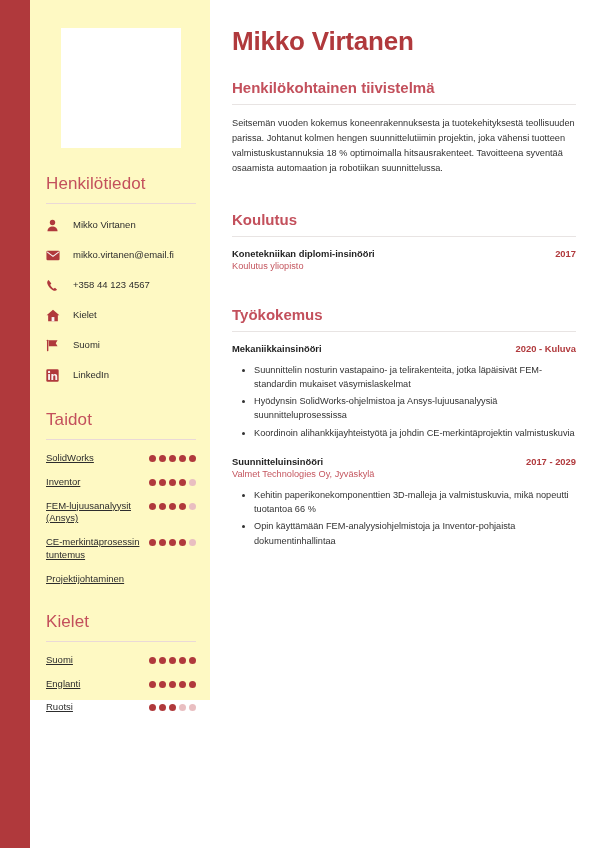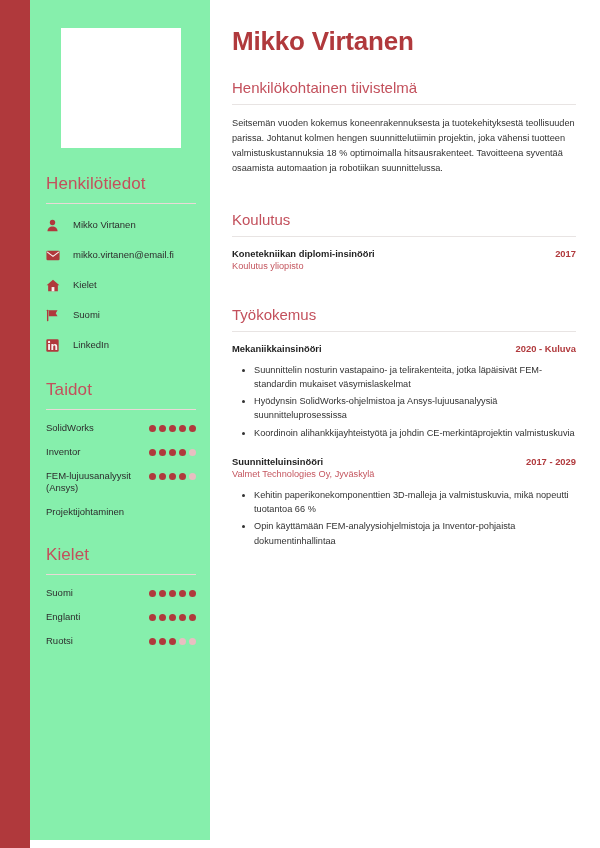--- a/index.html
+++ b/index.html
@@ -24,22 +24,22 @@
   .edge-stripe {
     width: 30px;
     height: 848px;
     background: #b0393c;
     flex: 0 0 30px;
   }
   
   .sidebar {
     width: 180px;
     flex: 0 0 180px;
-    height: 840px;
-    background: #86efac;
+    height: 700px;
+    background: #fef9c3;
     box-sizing: border-box;
     padding: 0 14px 0 16px;
   }
   .photo-box {
     width: 120px;
     height: 120px;
     background: #ffffff;
     margin: 28px auto 0 auto;
   }
   .side-heading {
@@ -81,20 +81,21 @@
     display: flex;
     align-items: flex-start;
     justify-content: space-between;
     margin-bottom: 11px;
   }
   .rate-label {
     font-size: 9.5px;
     color: #2d2d2d;
     line-height: 1.35;
     max-width: 100px;
+    text-decoration: underline;
   }
   .dots {
     display: flex;
     gap: 3px;
     padding-top: 3px;
     flex: 0 0 auto;
   }
   .dot {
     width: 7px;
     height: 7px;
@@ -113,21 +114,21 @@
   .name {
     color: #b0393c;
     font-size: 26px;
     font-weight: bold;
     margin: 0 0 0 0;
     letter-spacing: -0.2px;
   }
   .main-heading {
     color: #c3505c;
     font-size: 15px;
-    font-weight: normal;
+    font-weight: bold;
     margin: 22px 0 0 0;
   }
   .main-rule {
     height: 1px;
     background: #e8e4e3;
     margin: 8px 0 11px 0;
   }
   .summary {
     font-size: 9.2px;
     color: #323232;
@@ -197,20 +198,28 @@
     <div class="contact-row">
       <span class="contact-icon">
         <svg width="14" height="11" viewBox="0 0 16 12" fill="#b0393c">
           <rect x="0.5" y="0.5" width="15" height="11" rx="1.4"></rect>
           <path d="M1.3 1.8 L8 7 L14.7 1.8" stroke="#f8f2f1" stroke-width="1.3" fill="none"></path>
         </svg>
       </span>
       <span class="contact-text">mikko.virtanen@email.fi</span>
     </div>
 
+    <div class="contact-row">
+      <span class="contact-icon">
+        <svg width="13" height="13" viewBox="0 0 16 16" fill="#b0393c">
+          <path d="M3.2 1.2 C1.6 2.3 1 4 1.8 6.2 c1 2.9 3.6 6.1 6.6 7.6 2.2 1.1 4 0.8 5.2-0.6 l-2.5-2.3 -1.9 1.2 C7.6 10.9 6 9.2 5.2 7.1 L6.6 5.4 z"></path>
+        </svg>
+      </span>
+      <span class="contact-text">+358 44 123 4567</span>
+    </div>
 
     <div class="contact-row">
       <span class="contact-icon">
         <svg width="14" height="13" viewBox="0 0 16 15" fill="#b0393c">
           <path d="M8 0.8 L15.4 7.1 L13.6 7.1 L13.6 14.2 L2.4 14.2 L2.4 7.1 L0.6 7.1 Z"></path>
           <rect x="6.4" y="9.3" width="3.2" height="4.9" fill="#f8f2f1"></rect>
         </svg>
       </span>
       <span class="contact-text">Kielet</span>
     </div>
@@ -255,20 +264,30 @@
       <span class="dots">
           <span class="dot on"></span>
           <span class="dot on"></span>
           <span class="dot on"></span>
           <span class="dot on"></span>
           <span class="dot"></span>
         </span>
     </div>
     <div class="rate-row">
       <span class="rate-label">FEM-lujuusanalyysit (Ansys)</span>
+      <span class="dots">
+          <span class="dot on"></span>
+          <span class="dot on"></span>
+          <span class="dot on"></span>
+          <span class="dot on"></span>
+          <span class="dot"></span>
+        </span>
+    </div>
+    <div class="rate-row">
+      <span class="rate-label">CE-merkintäprosessin tuntemus</span>
       <span class="dots">
           <span class="dot on"></span>
           <span class="dot on"></span>
           <span class="dot on"></span>
           <span class="dot on"></span>
           <span class="dot"></span>
         </span>
     </div>
     <div class="rate-row">
       <span class="rate-label">Projektijohtaminen</span>

